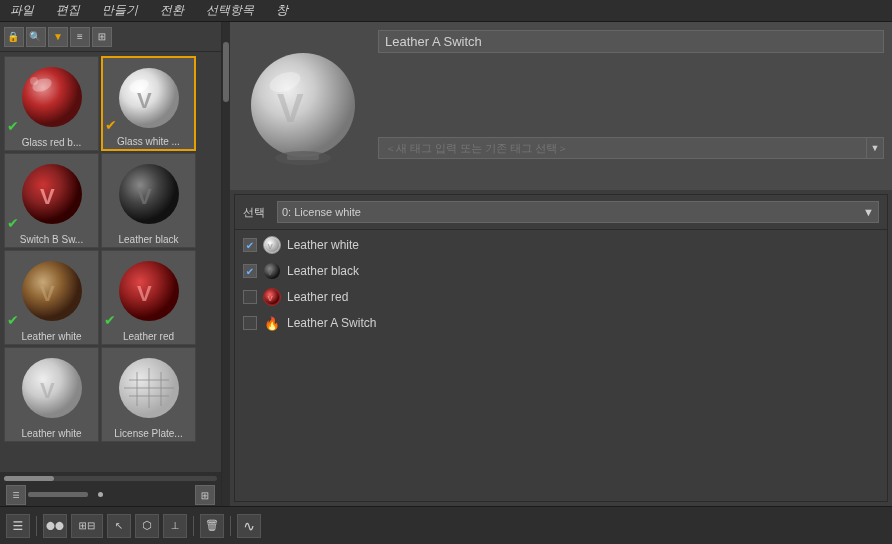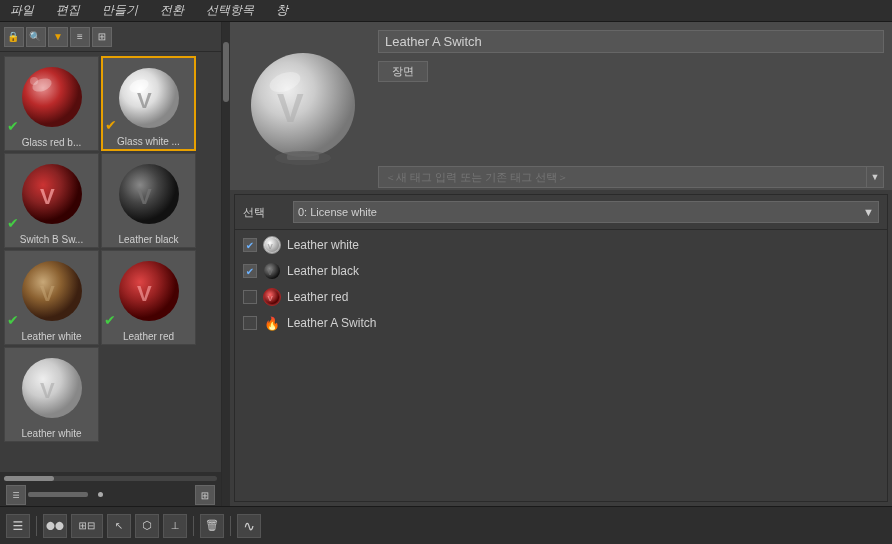--- a/index.html
+++ b/index.html
@@ -226,21 +226,21 @@
       padding: 4px 8px;
       font-size: 12px;
       color: #d0d0d0;
       border-bottom: 1px solid #2a2a2a;
     }
 
     .switch-select-row {
       display: flex;
       align-items: center;
       padding: 6px 8px;
-      gap: 22px;
+      gap: 6px;
       border-bottom: 1px solid #2a2a2a;
     }
 
     .switch-select-label {
       font-size: 11px;
       color: #d0d0d0;
       min-width: 28px;
     }
 
     .switch-select {
@@ -500,20 +500,41 @@
                 <stop offset="100%" stop-color="#888888"></stop>
               </radialGradient>
             </defs>
             <circle cx="40" cy="38" r="30" fill="url(#g-lwhite)"></circle>
             <text x="28" y="48" font-size="22" font-weight="bold" fill="#aaaaaa" opacity="0.6">V</text>
           </svg>
         </div>
         <span class="mat-label">Leather white</span>
       </div>
 
+      <div class="mat-thumb">
+        <div class="mat-thumb-img">
+          <svg width="80" height="70" viewBox="0 0 80 70">
+            <defs>
+              <radialGradient id="g-lplate" cx="35%" cy="35%" r="60%">
+                <stop offset="0%" stop-color="#e8e8e8"></stop>
+                <stop offset="100%" stop-color="#aaaaaa"></stop>
+              </radialGradient>
+            </defs>
+            <circle cx="40" cy="38" r="30" fill="url(#g-lplate)"></circle>
+
+            <line x1="20" y1="30" x2="60" y2="30" stroke="#888" stroke-width="1.5" opacity="0.5"></line>
+            <line x1="15" y1="38" x2="65" y2="38" stroke="#888" stroke-width="1.5" opacity="0.5"></line>
+            <line x1="20" y1="46" x2="60" y2="46" stroke="#888" stroke-width="1.5" opacity="0.5"></line>
+            <line x1="28" y1="22" x2="28" y2="56" stroke="#888" stroke-width="1.5" opacity="0.5"></line>
+            <line x1="40" y1="18" x2="40" y2="58" stroke="#888" stroke-width="1.5" opacity="0.5"></line>
+            <line x1="52" y1="22" x2="52" y2="56" stroke="#888" stroke-width="1.5" opacity="0.5"></line>
+          </svg>
+        </div>
+        <span class="mat-label">License Plate...</span>
+      </div>
 
     </div>
 
     <div style="height:12px; background:#2e2e2e; display:flex; align-items:center; padding:0 4px;">
       <div style="flex:1; height:5px; background:#444; border-radius:3px; position:relative;">
         <div style="position:absolute;left:0;top:0;width:50px;height:5px;background:#888;border-radius:3px;"></div>
       </div>
     </div>
 
     <div style="height:22px; background:#2e2e2e; display:flex; align-items:center; justify-content:space-between; padding:0 6px;">
@@ -551,23 +572,20 @@
           <ellipse cx="42" cy="42" rx="16" ry="9" fill="white" opacity="0.3" transform="rotate(-20,42,42)"></ellipse>
 
           <ellipse cx="60" cy="118" rx="28" ry="7" fill="#555" opacity="0.6"></ellipse>
           <rect x="44" y="114" width="32" height="6" rx="2" fill="#666" opacity="0.7"></rect>
         </svg>
       </div>
 
       <div class="preview-info">
         <input class="mat-name-input" style="background: rgb(85, 85, 85); border: 1px solid rgb(102, 102, 102); color: rgb(208, 208, 208); font-size: 13px; padding: 3px 6px; width: 100%; outline: none;" value="Leather A Switch">
 
-        <div style="margin-top:4px;">
-          <span class="scene-badge" style="background:#555;border:1px solid #666;color:#d0d0d0;font-size:11px;padding:2px 6px;display:inline-block;">장면</span>
-        </div>
 
         <div style="margin-top:auto; display:flex; align-items:center; margin-top: 80px;">
           <input class="tag-input" style="flex: 1 1 0%; background: rgb(85, 85, 85); border-top: 1px solid rgb(102, 102, 102); border-bottom: 1px solid rgb(102, 102, 102); border-left: 1px solid rgb(102, 102, 102); border-image: initial; border-right: none; color: rgb(136, 136, 136); font-size: 11px; padding: 3px 6px; height: 22px; outline: none;" placeholder="＜새 태그 입력 또는 기존 태그 선택＞">
           <div class="tag-dropdown-btn">▼</div>
         </div>
       </div>
     </div>
 
     <div class="switch-panel">
 

